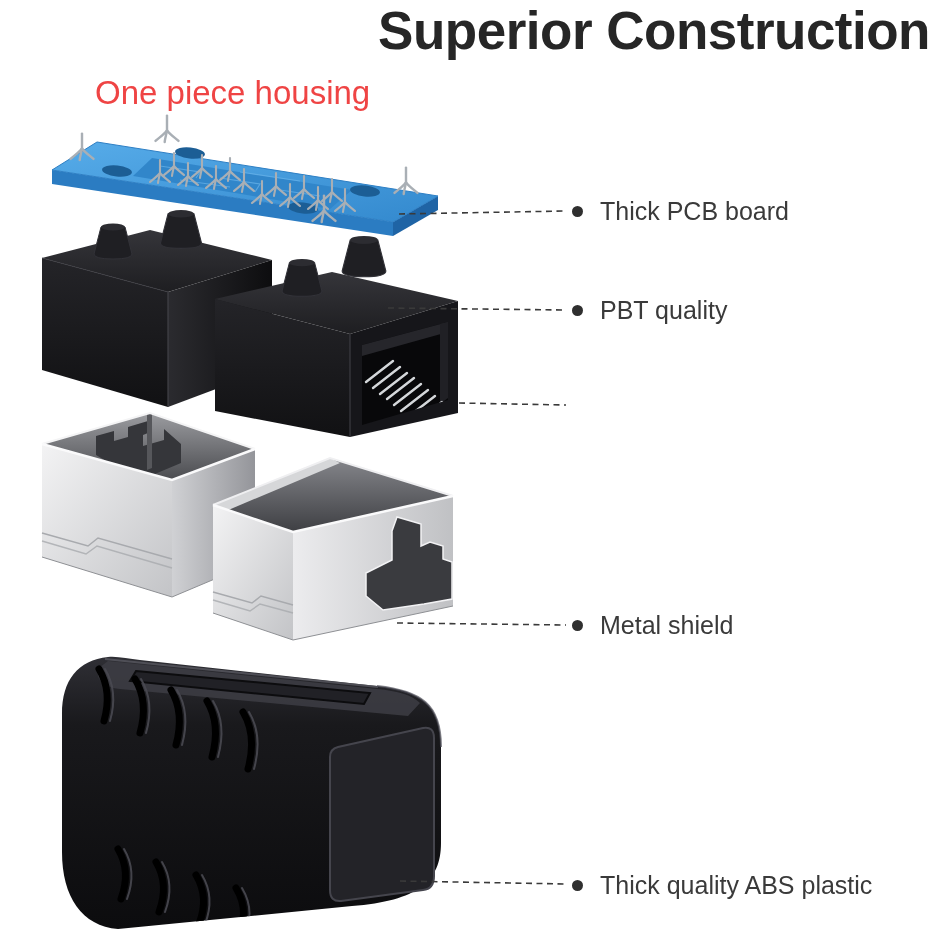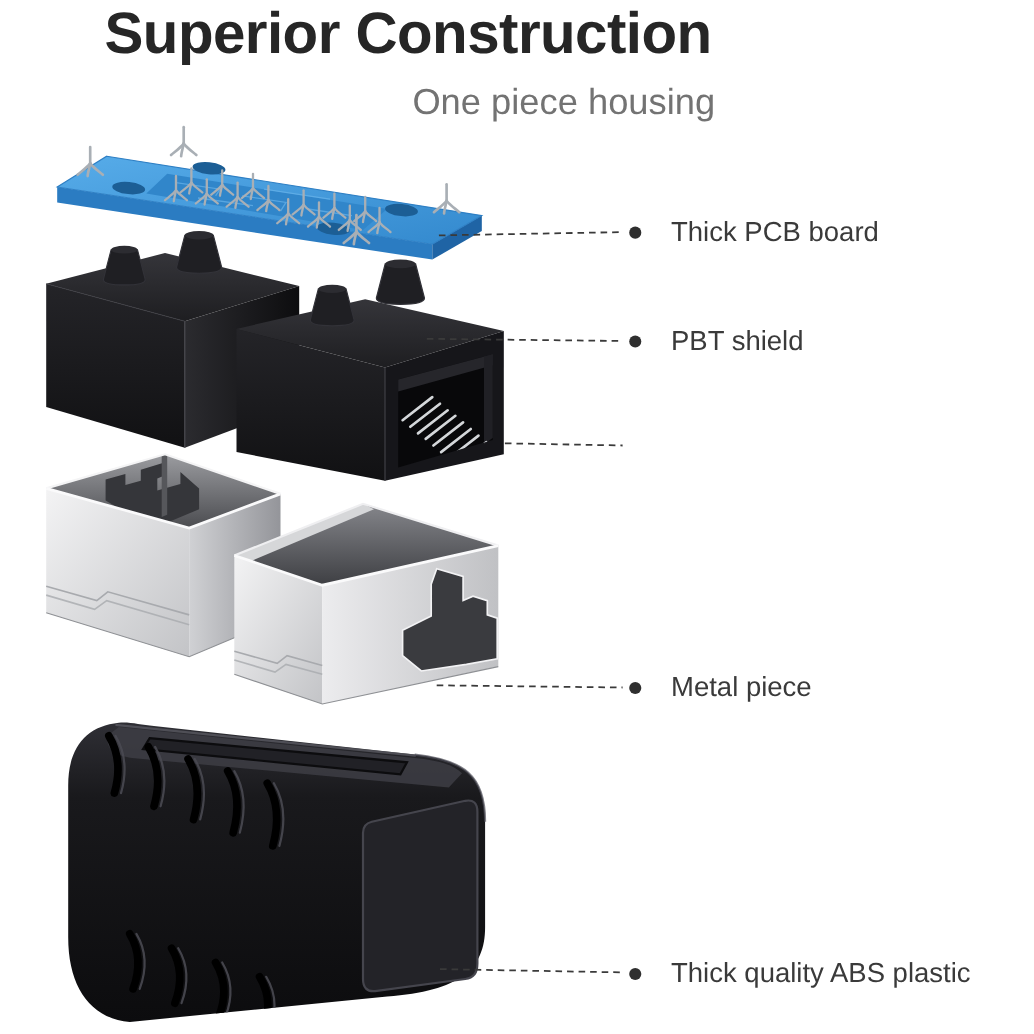--- a/index.html
+++ b/index.html
@@ -2,29 +2,29 @@
 <html><head>
 <meta charset="utf-8">
 <style>
   html,body{margin:0;padding:0}
   body{
     width:940px;height:940px;position:relative;overflow:hidden;
     background:#ffffff;
     font-family:"Liberation Sans", sans-serif;
   }
   .title{
-    position:absolute;top:1px;left:95px;right:10px;text-align:left;
+    position:absolute;top:1px;left:95px;right:10px;text-align:right;
     font-size:53px;font-weight:700;color:#262626;letter-spacing:-0.5px;line-height:1.12;
   }
   .subtitle{
-    position:absolute;top:74px;left:95px;right:10px;text-align:center;
-    font-size:33px;font-weight:400;color:#737373;
+    position:absolute;top:74px;left:95px;right:10px;text-align:left;
+    font-size:33px;font-weight:400;color:#ef4444;
   }
   .stage{position:absolute;inset:0}
-  .callout{position:absolute;display:flex;align-items:center;gap:27px;height:32px;left:572px}
+  .callout{position:absolute;display:flex;align-items:center;gap:17px;height:32px;left:572px}
   .dot{width:11px;height:11px;border-radius:50%;background:#2f2f2f;flex:none}
   .lbl{font-size:25px;color:#3a3a3a;white-space:nowrap}
 </style>
 </head>
 <body>
 
 <div class="stage">
 
   <div class="title">Superior Construction</div>
   <div class="subtitle">One piece housing</div>
@@ -225,24 +225,24 @@
       <path d="M400,881 L566,884"></path>
     </g>
   </svg>
 
   <div class="callout" style="top:195px">
     <span class="dot"></span>
     <span class="lbl">Thick PCB board</span>
   </div>
   <div class="callout" style="top:294px">
     <span class="dot"></span>
-    <span class="lbl">PBT shield</span>
+    <span class="lbl">PBT quality</span>
   </div>
   <div class="callout" style="top:609px">
     <span class="dot"></span>
-    <span class="lbl">Metal piece</span>
+    <span class="lbl">Metal shield</span>
   </div>
   <div class="callout" style="top:869px">
     <span class="dot"></span>
     <span class="lbl">Thick quality ABS plastic</span>
   </div>
 
 </div>
 
 </body></html>

